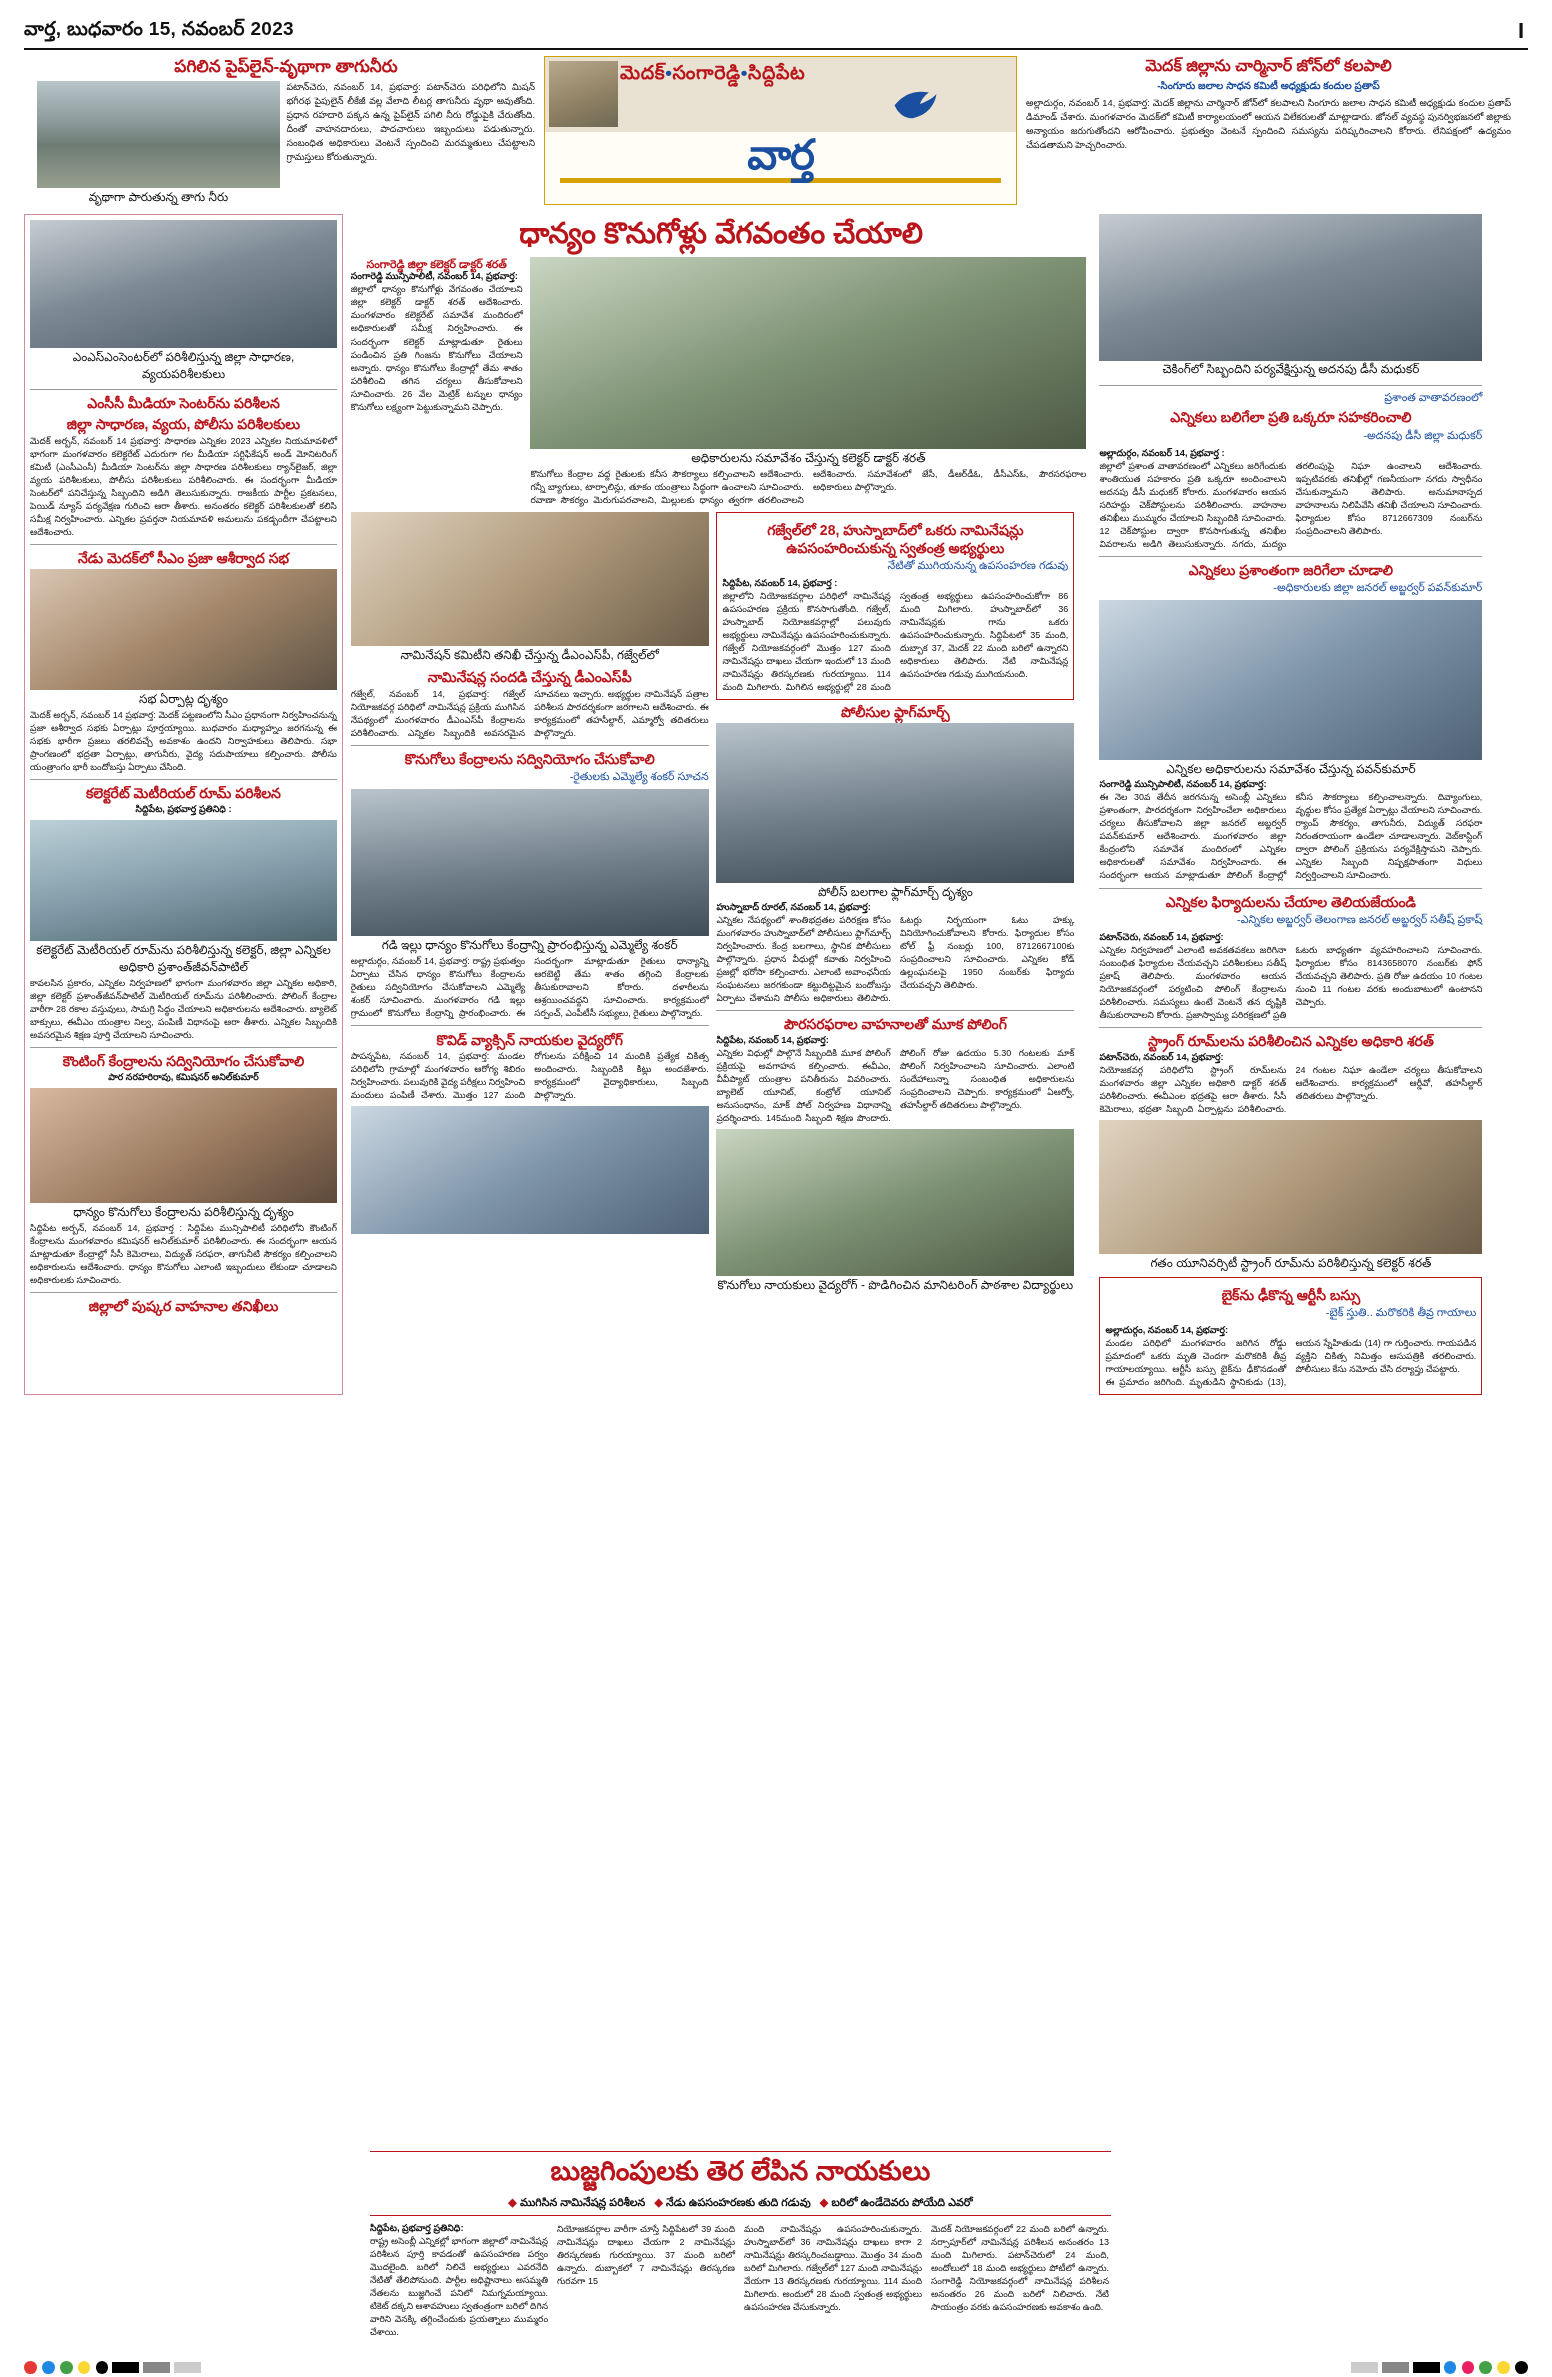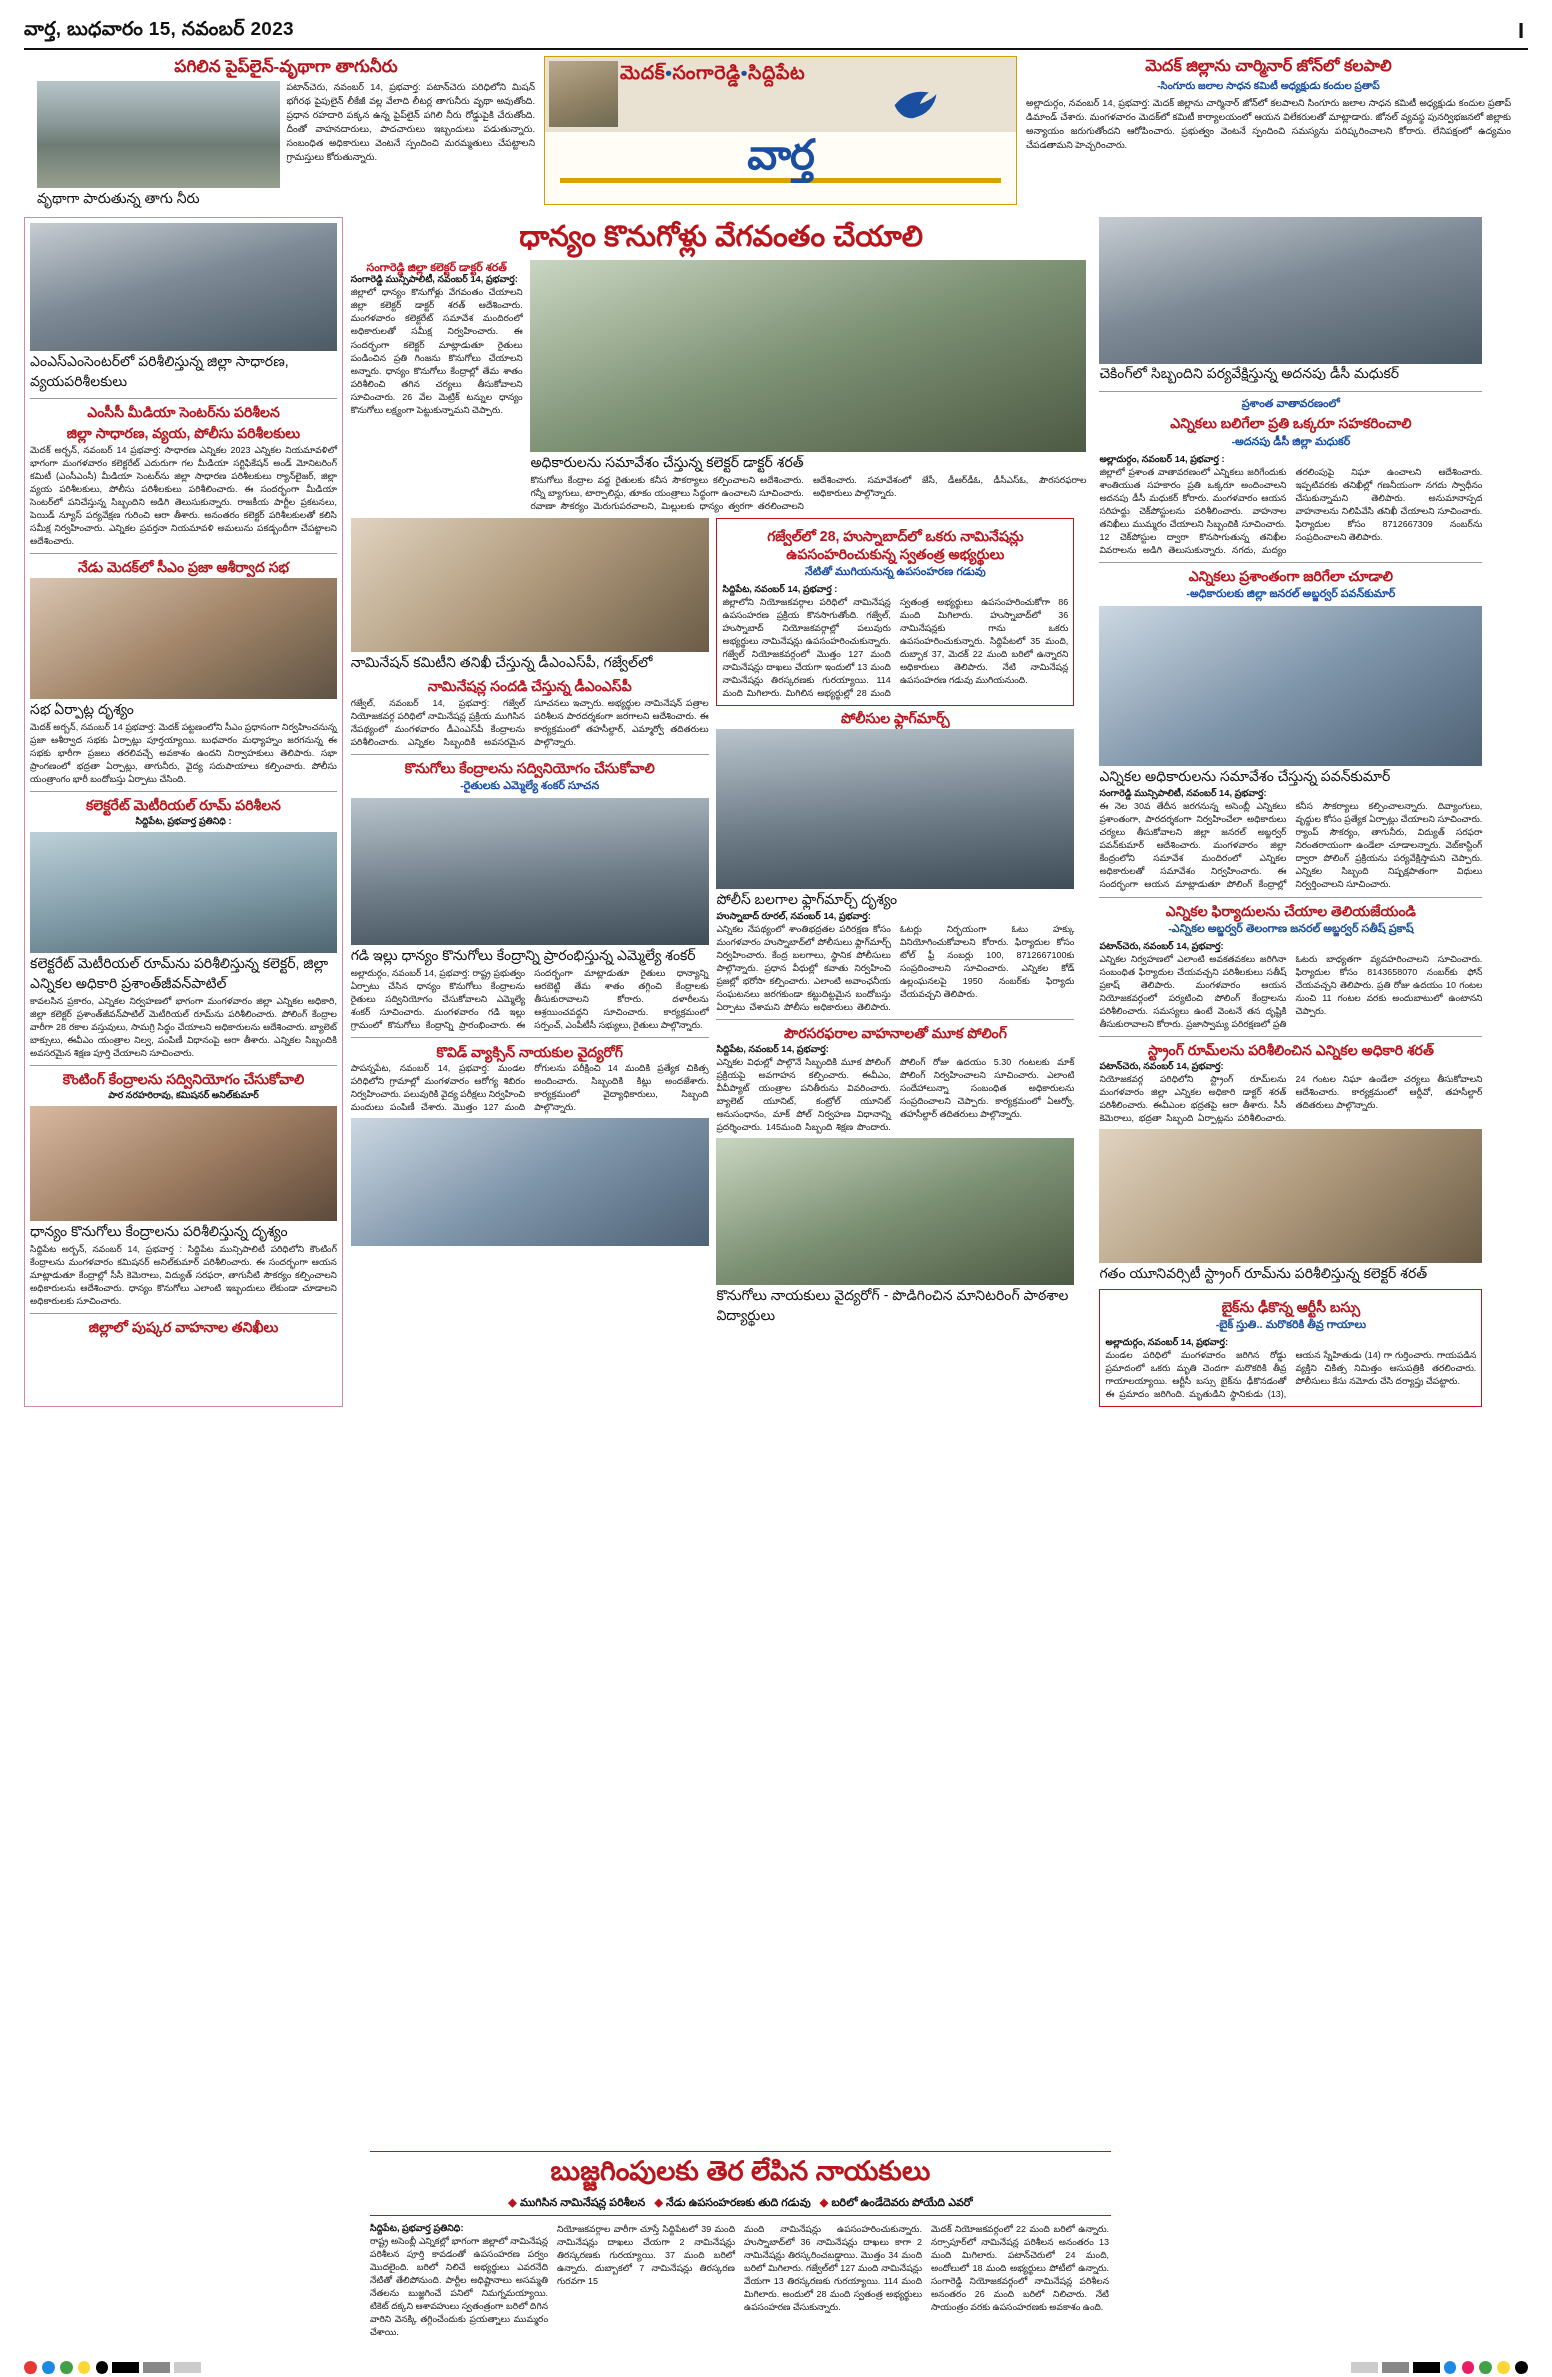--- a/index.html
+++ b/index.html
@@ -23,21 +23,21 @@
   .hcol.left  { width:498px; }
   .hcol.mid   { width:473px; text-align:center; }
   .hcol.right { width:485px; }
 
   .hl-title { color:#b9151b; font-size:17px; font-weight:bold; text-align:center;
               line-height:1.25; margin-bottom:3.8px;}
   .hl-body { display:flex; gap:6.4px; }
   .photo { background:#9aa7ae; display:block; position:relative; overflow:hidden;}
   .photo.p1 { width:243px; height:107px;
      background:linear-gradient(180deg,#b9c6c9 0%,#8d9a9b 38%,#6d7c74 60%,#97a08f 100%); }
-  .cap { font-size:14px; color:#111; text-align:left; margin-top:1.9px; }
+  .cap { font-size:12px; color:#111; text-align:center; margin-top:1.9px; }
   .tiny-text { font-size:9.3px; line-height:1.5; text-align:justify; color:#111; }
 
   .masthead-box { border:1.3px solid #d0a000; height:147px; position:relative;
                   background:#fffdf5; overflow:hidden;}
   .mh-top { background:#e9e2d2; height:75px; position:relative; }
   .mh-edition { position:absolute; left:75px; top:5.1px; font-size:19px; font-weight:bold;
                 color:#b9151b; letter-spacing:0.6px; white-space:nowrap;}
   .mh-edition .sep { color:#1a4fa0; }
   .mh-bird { position:absolute; right:77px; top:29px; width:47px; height:36px; }
   .mh-pic { position:absolute; left:3.8px; top:3.8px; width:69px; height:66px;
@@ -51,21 +51,21 @@
 
   
   .body { display:flex; gap:7.7px; margin-top:6.4px; }
   .col { box-sizing:border-box; }
   .c1 { width:319px; border:1.3px solid #d08a9a; padding:5.1px; }
   .c4 { width:383px; }
 
   .bigtitle { color:#b9151b; font-size:29px; font-weight:bold; text-align:center;
               line-height:1.15; margin:3.8px 0 6.4px; }
   .subhead-red { color:#b9151b; font-size:11px; font-weight:bold; text-align:center; line-height:1.3;}
-  .subhead-blue { color:#1a4fa0; font-size:11px; font-weight:bold; text-align:center; margin:1.9px 0 3.8px;}
+  .subhead-blue { color:#1a4fa0; font-size:11px; font-weight:normal; text-align:right; margin:1.9px 0 3.8px;}
   .byline { font-size:9.3px; font-weight:bold; color:#111; }
   .txt { font-size:9.3px; line-height:1.52; text-align:justify; color:#111; }
   .txt.dense { font-size:9px; line-height:1.45; }
   .hr-thin { border-top:0.6px solid #999; margin:5.1px 0; }
 
   .ph { background:#8e9aa2; position:relative; overflow:hidden; }
   .g1{background:linear-gradient(165deg,#c6ccd2,#7e8b96 45%,#4c5a66);}
   .g2{background:linear-gradient(150deg,#d9c6b3,#a4876a 50%,#5f5344);}
   .g3{background:linear-gradient(170deg,#bcd0d8,#7f9aa6 55%,#4f6670);}
   .g4{background:linear-gradient(150deg,#d8b9a0,#9b7a5f 55%,#5d4a3b);}

